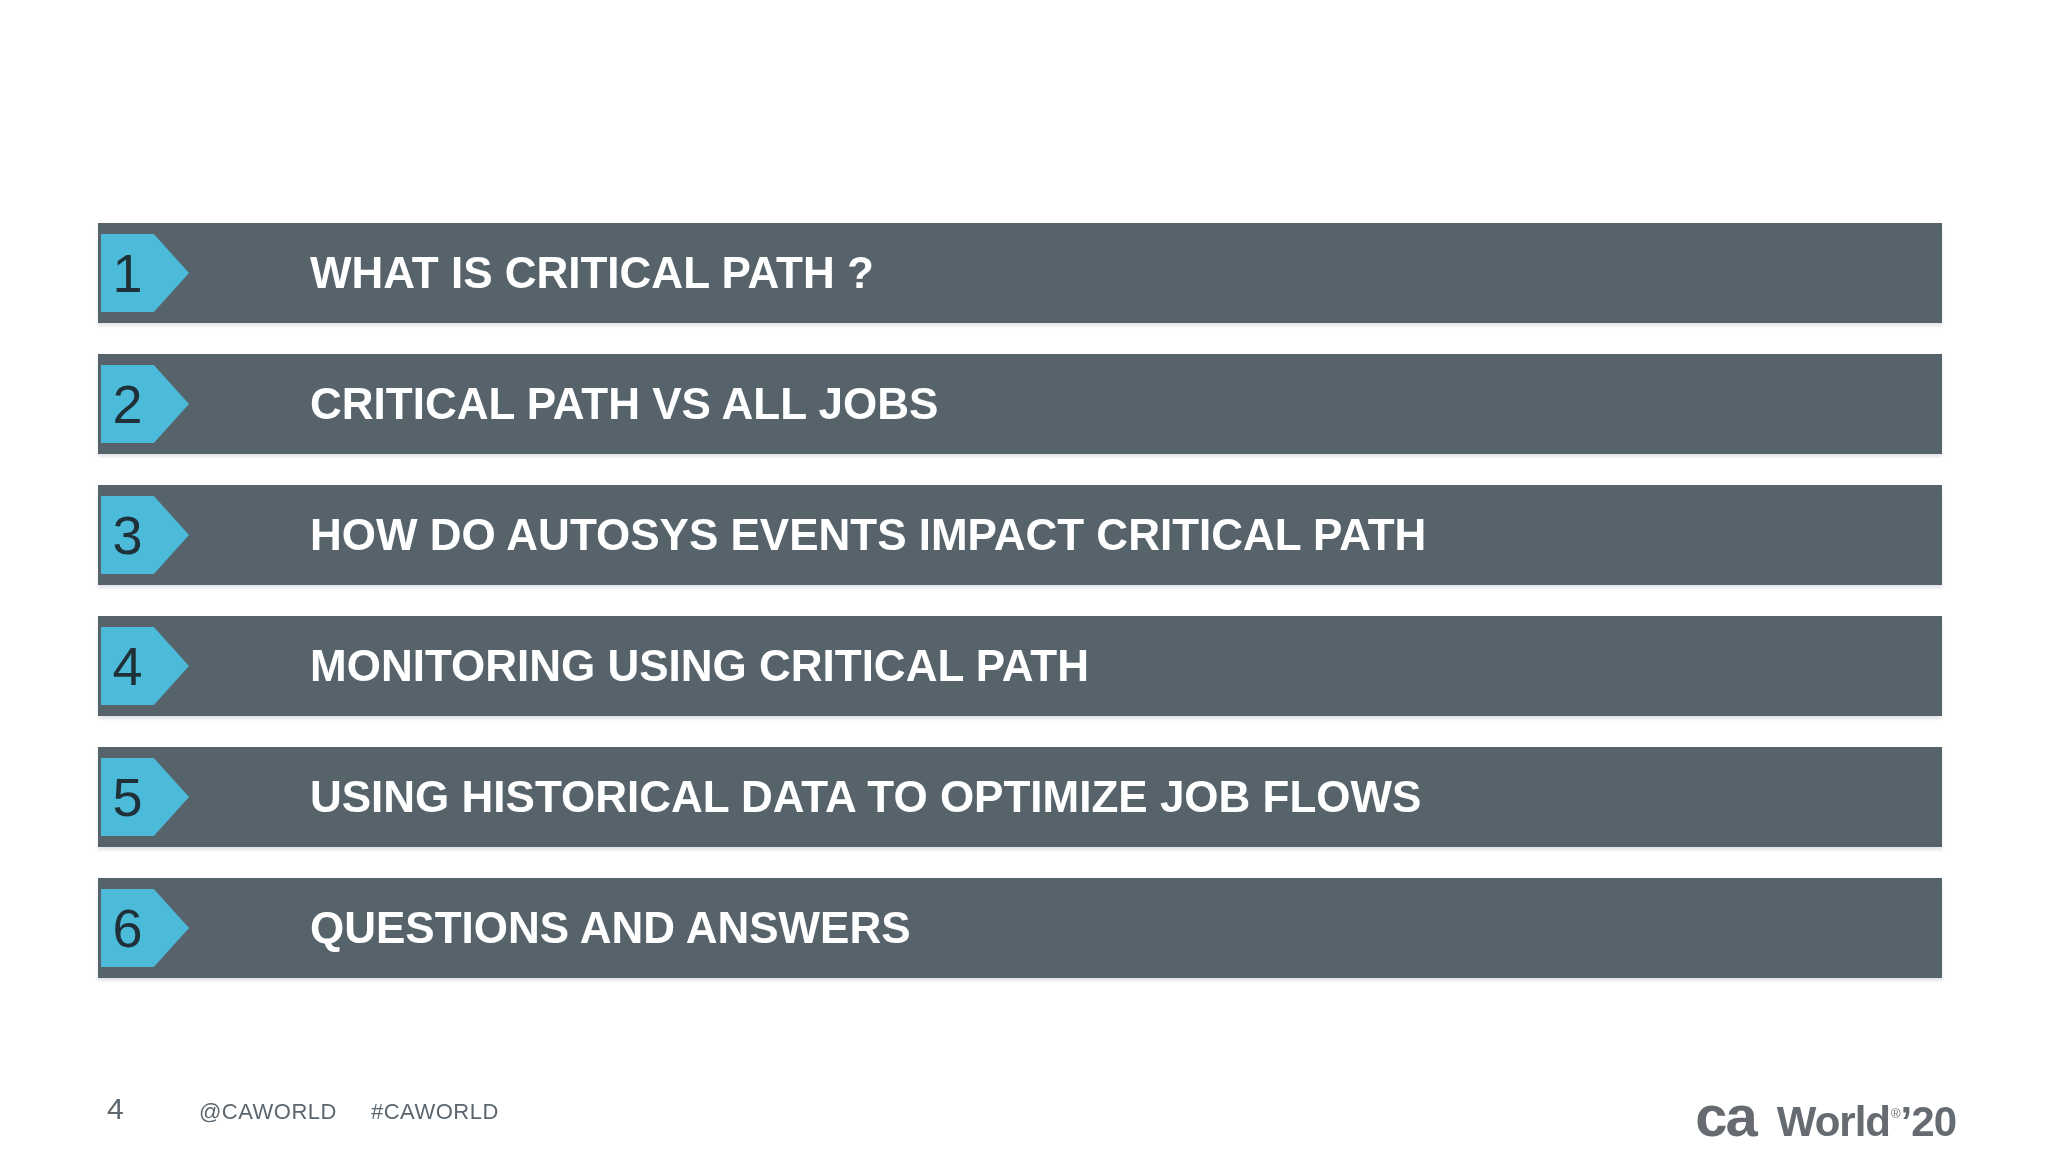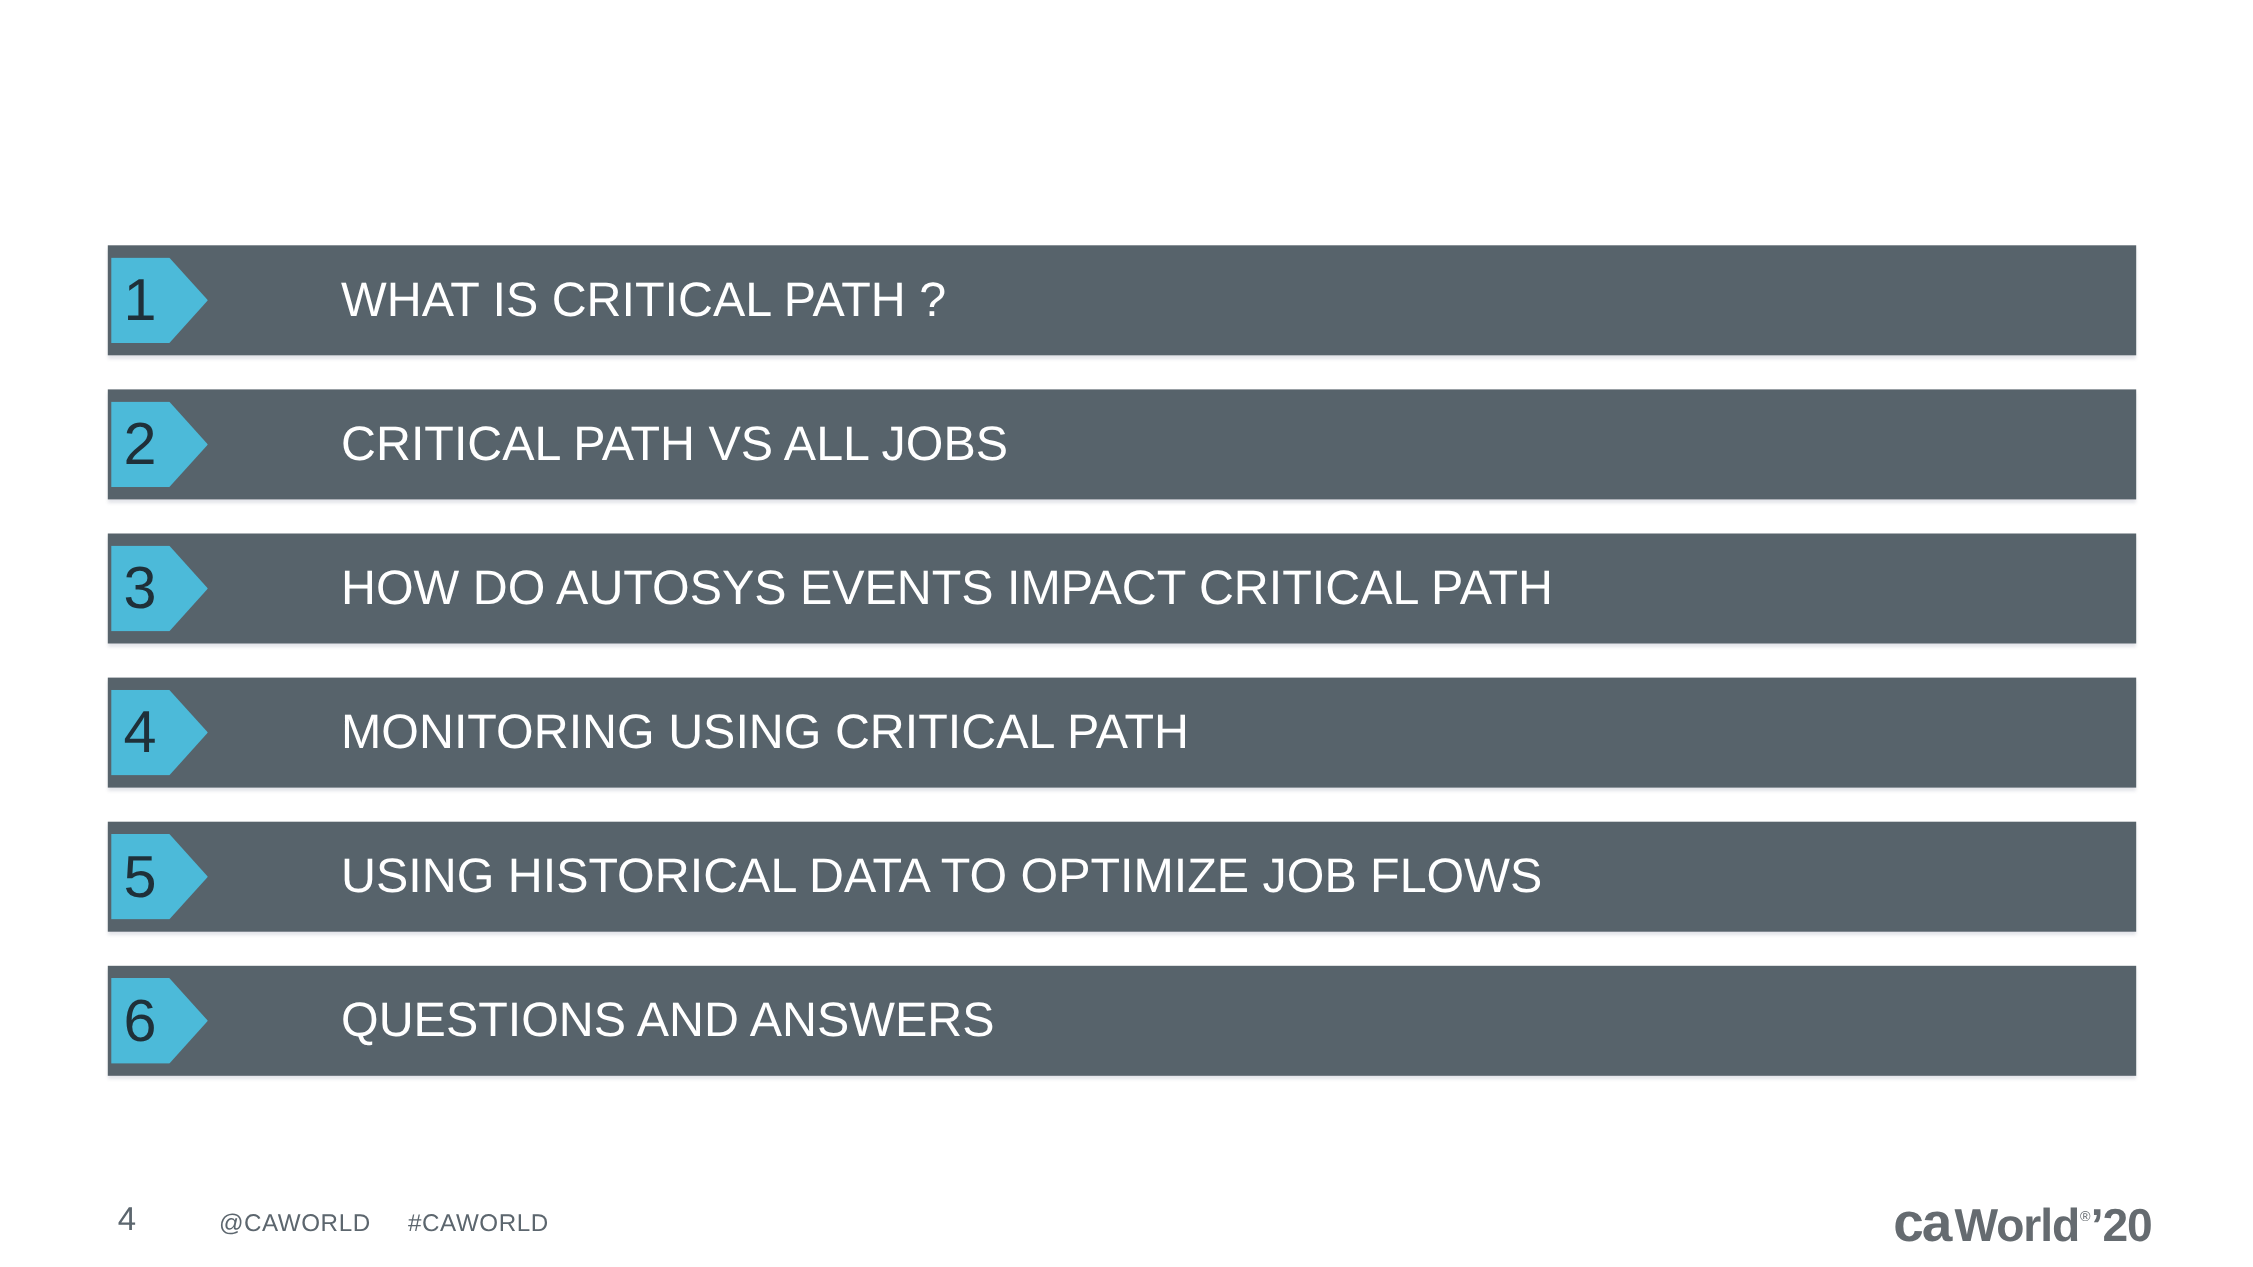--- a/index.html
+++ b/index.html
@@ -63,21 +63,21 @@
     color: var(--number, #1f3039);
     line-height: 1;
   }
   .agenda-label {
     position: absolute;
     left: 212px;
     top: 0;
     height: 100px;
     line-height: 100px;
     font-size: 44px;
-    font-weight: 400;
+    font-weight: 700;
     letter-spacing: 0px;
     color: var(--bar_text, #ffffff);
     white-space: nowrap;
   }
 
   
   .footer-page-number {
     position: absolute;
     left: 107px;
     top: 1092px;
@@ -107,24 +107,24 @@
   .footer-logo {
     position: absolute;
     right: 92px;
     top: 1082px;
     display: flex;
     align-items: baseline;
     color: var(--logo_text, #656b70);
     white-space: nowrap;
   }
   .logo-ca {
-    font-size: 50px;
+    font-size: 58px;
     font-weight: 800;
     letter-spacing: -2px;
-    margin-right: 4px;
+    margin-right: 21px;
   }
   .logo-world {
     font-size: 42px;
     font-weight: 600;
     letter-spacing: -1px;
   }
   .logo-reg {
     font-size: 13px;
     vertical-align: super;
     position: relative;

